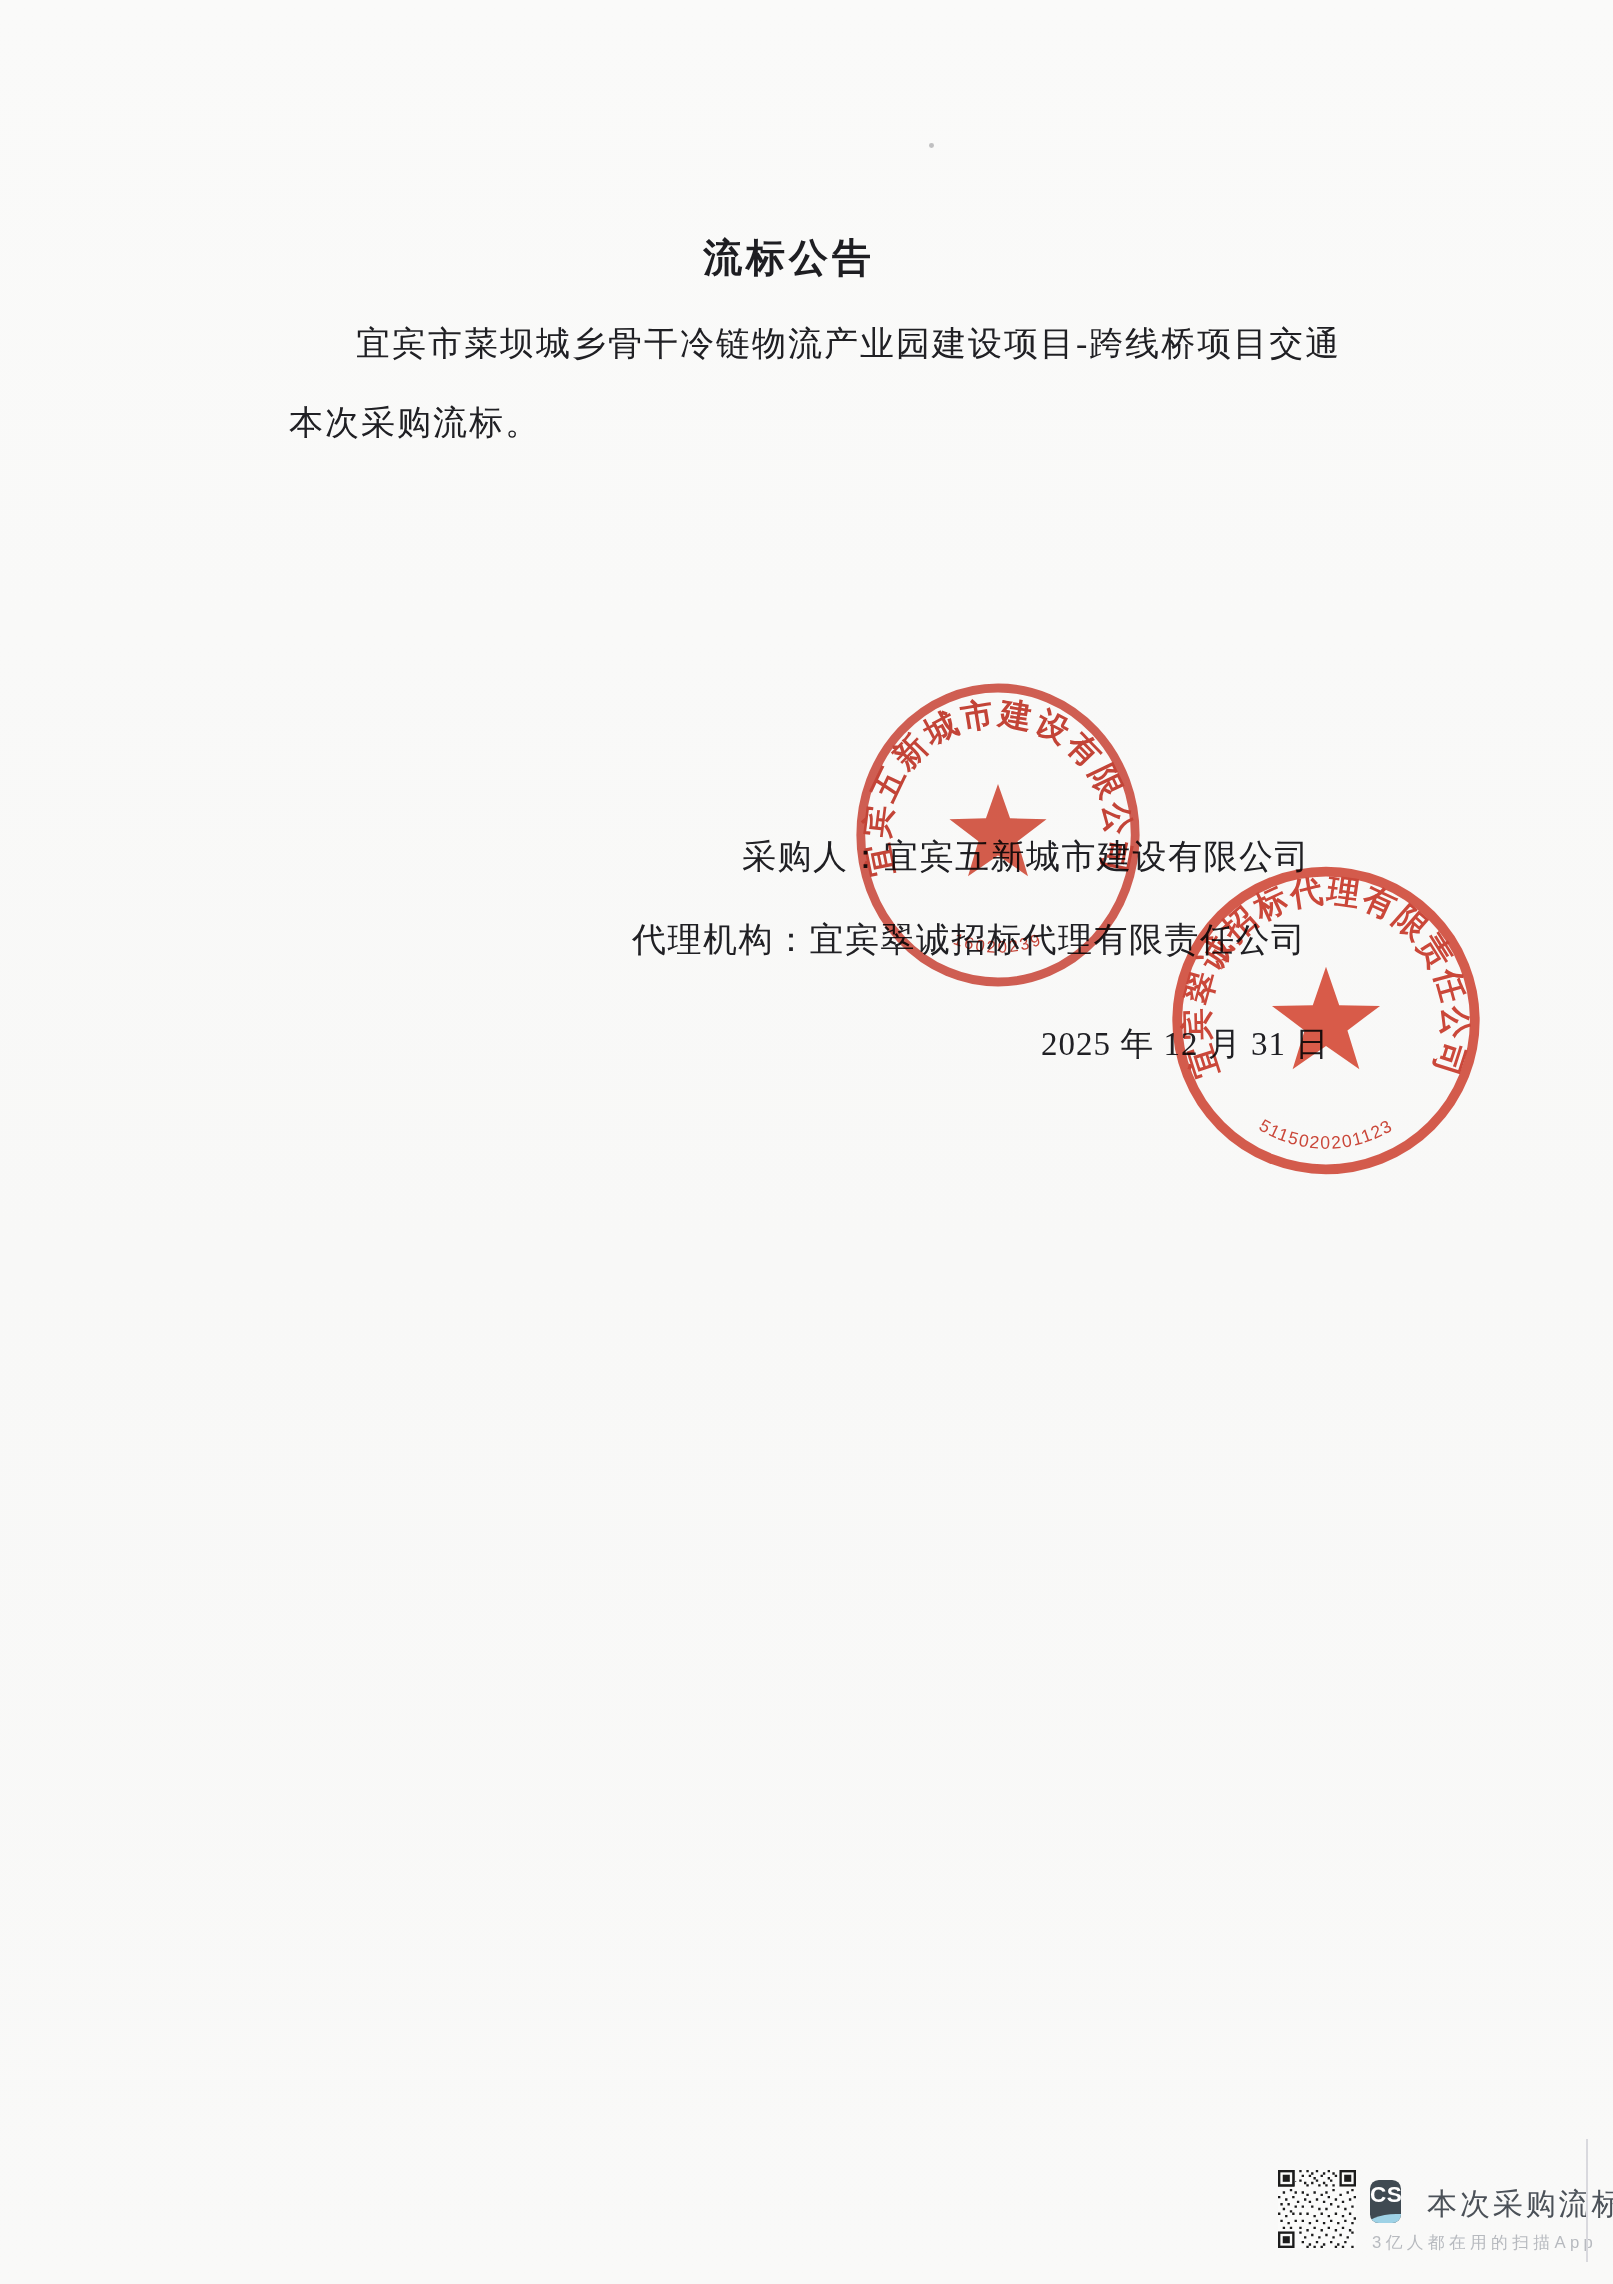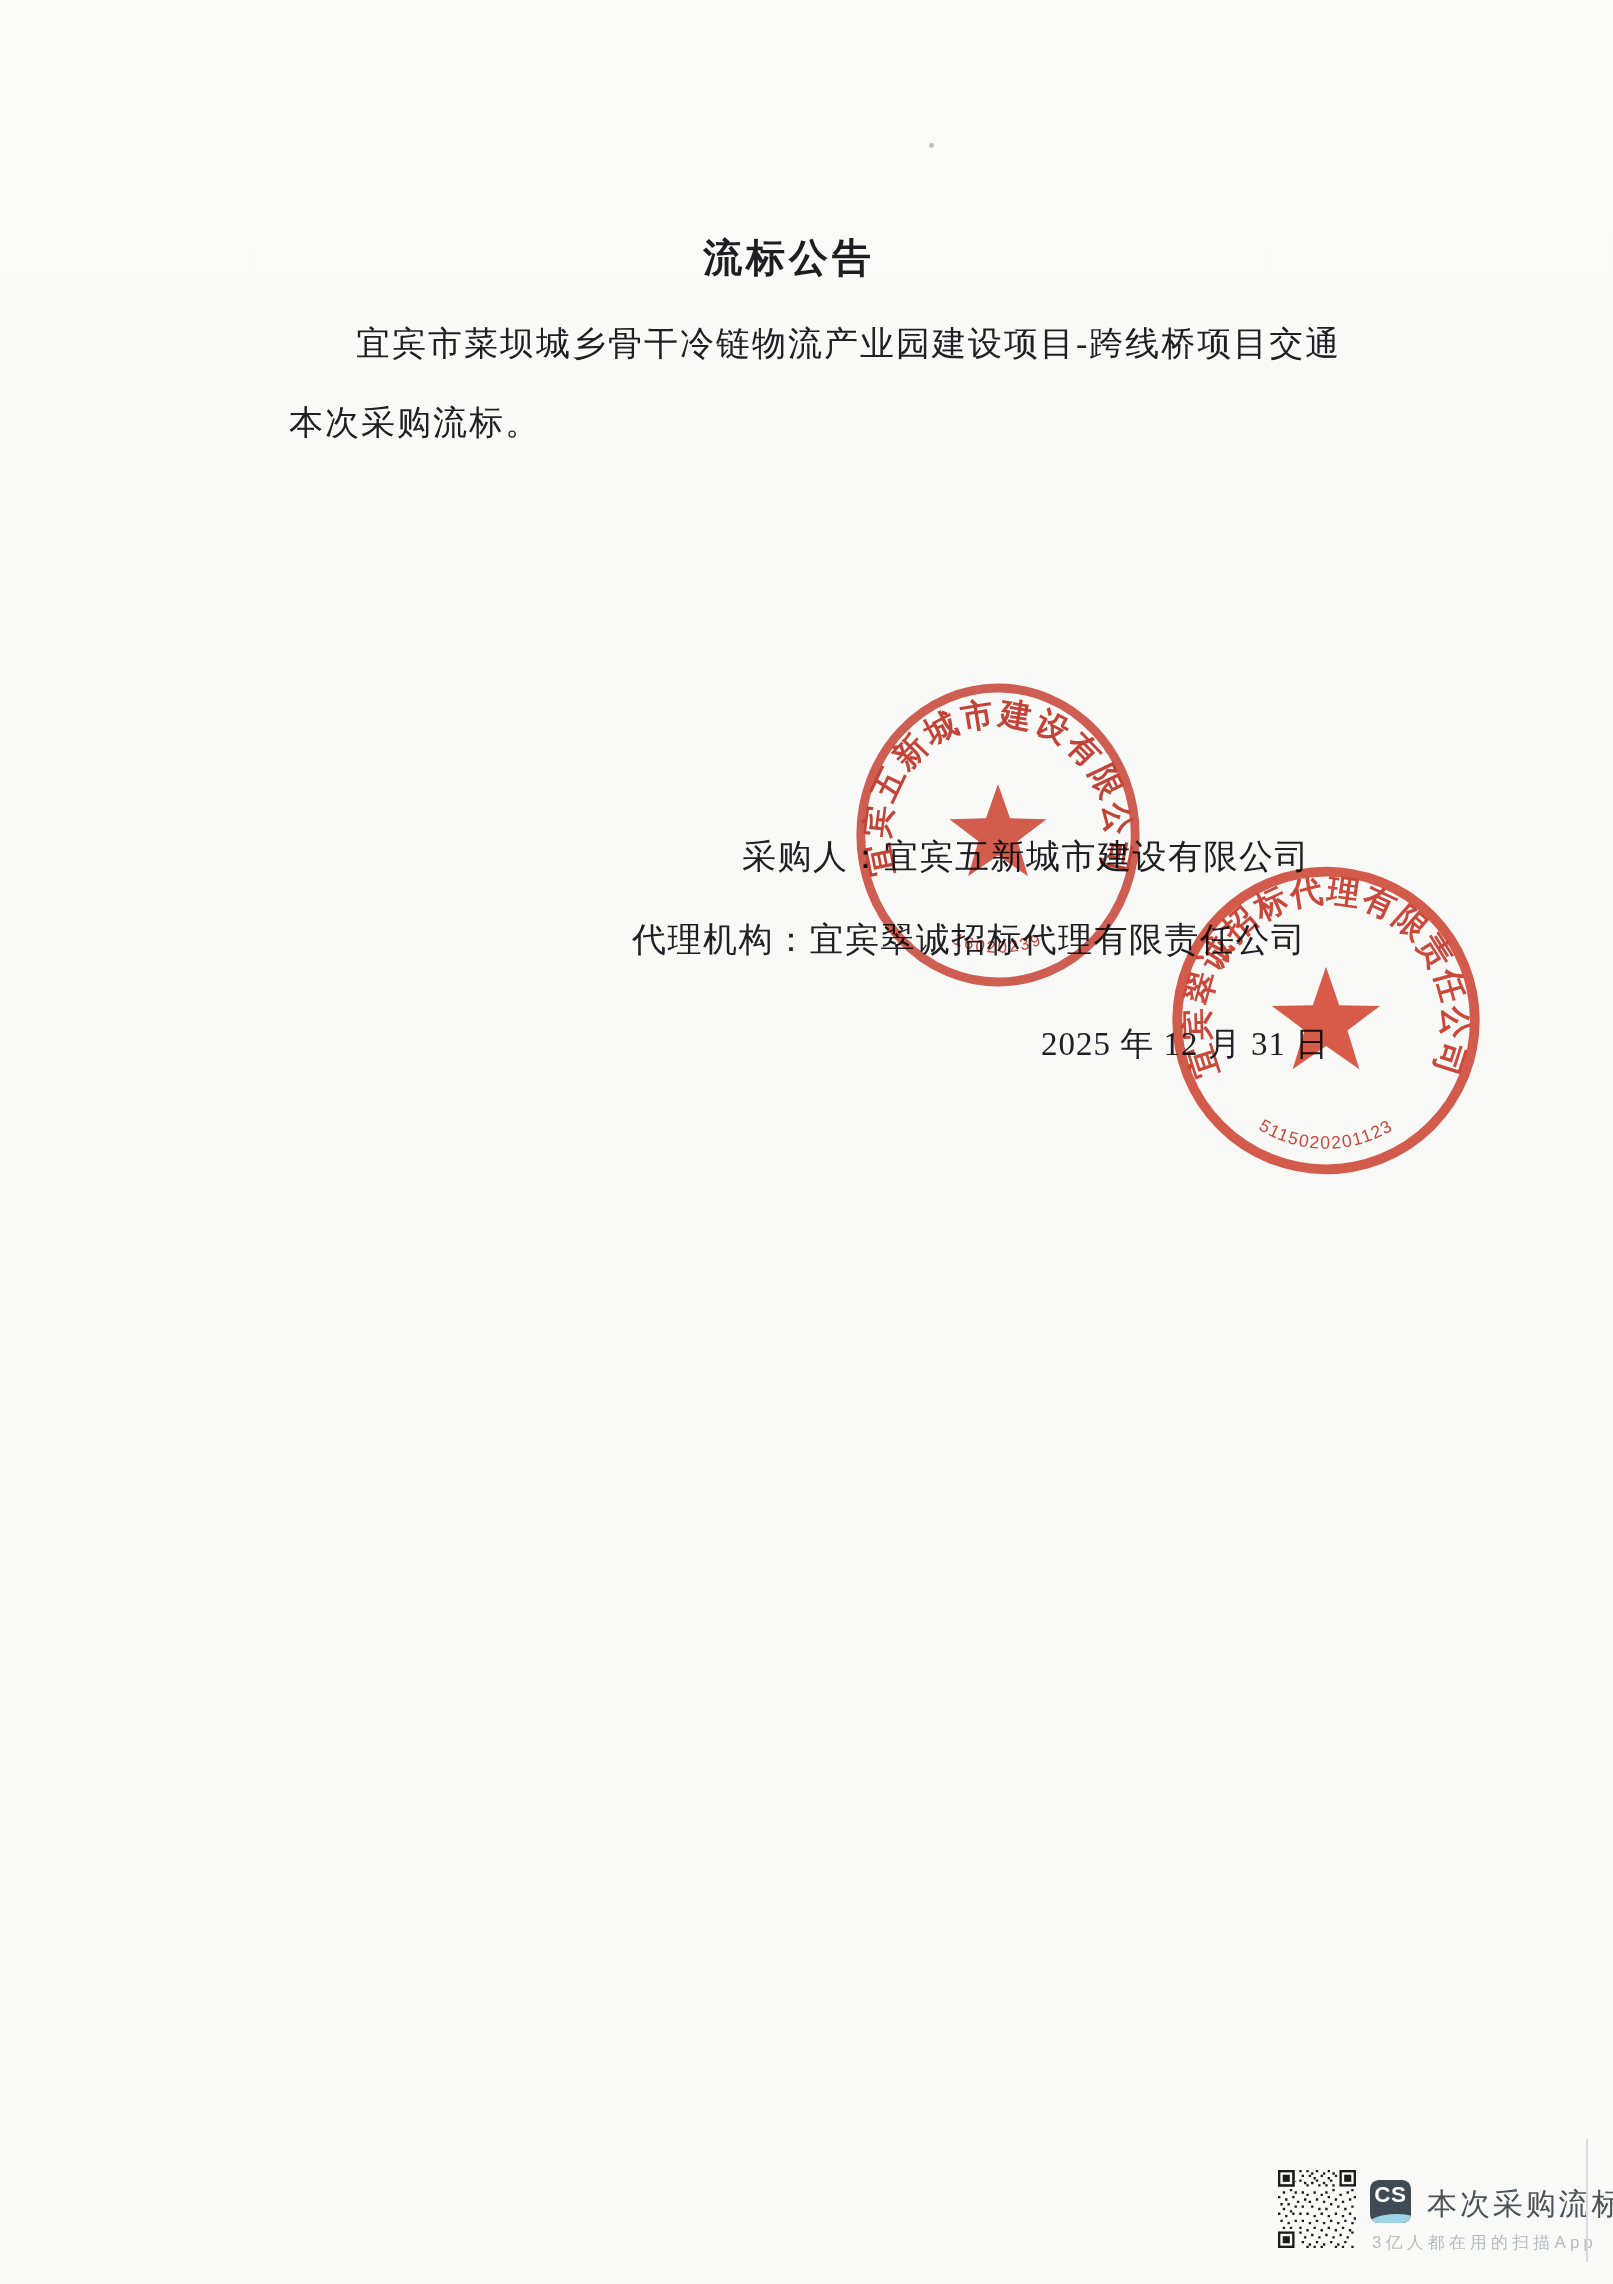--- a/index.html
+++ b/index.html
@@ -59,21 +59,21 @@
   .seal svg { width: 100%; height: 100%; display: block; }
   .watermark {
     position: absolute;
     left: 1270px; top: 2162px;
     width: 323px; height: 108px;
     font-family: "Liberation Sans", sans-serif;
   }
   .qr { position: absolute; left: 7.8px; top: 7.8px; width: 78px; height: 78px; }
   .app-icon {
     position: absolute; left: 100px; top: 17.6px;
-    width: 41px; height: 43px;
+    width: 31px; height: 43px;
     background: #3f4a52;
     border-radius: 8.8px;
     overflow: hidden;
   }
   .app-icon .app-icon-label {
     position: absolute; left: 0; top: 2.9px; width: 100%;
     text-align: center;
     color: #ffffff;
     font-weight: bold;
     font-size: 22.5px;

